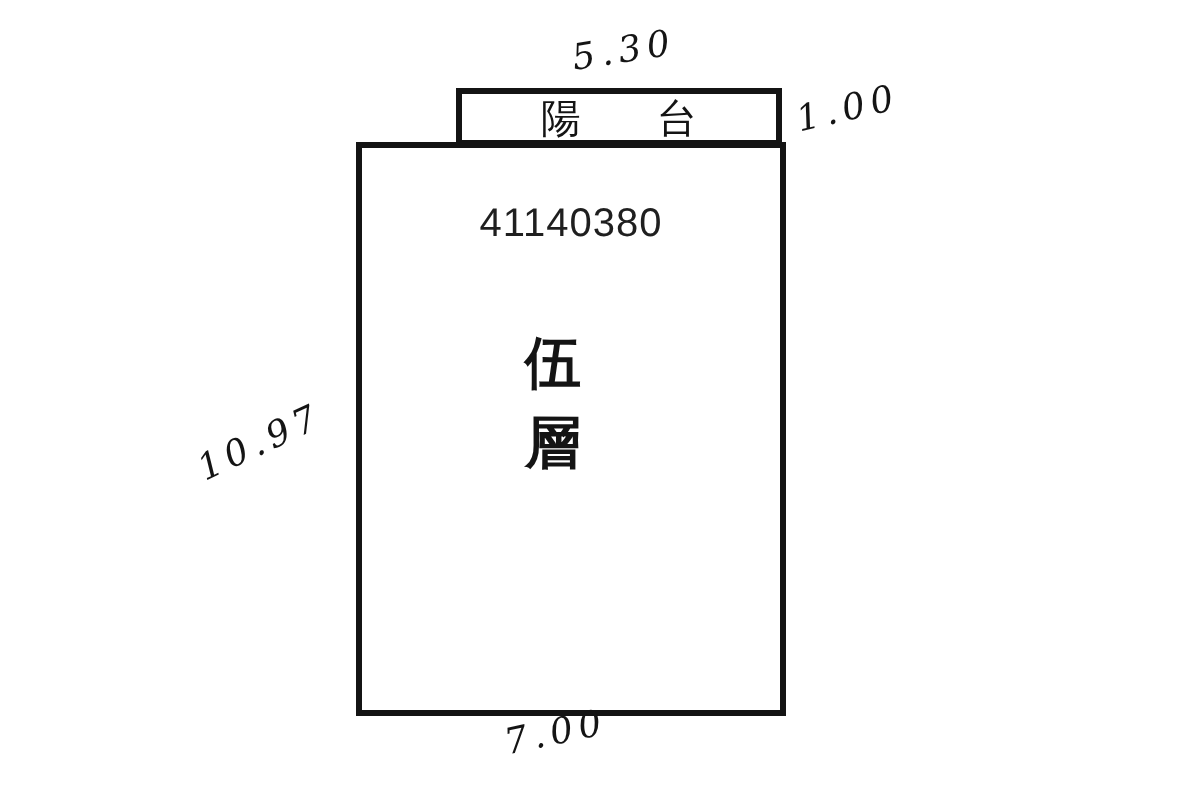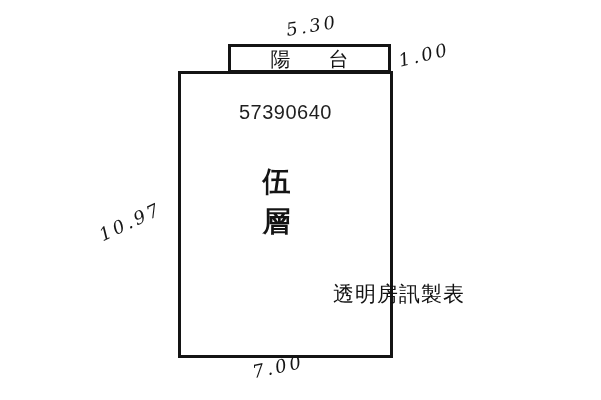--- a/index.html
+++ b/index.html
@@ -81,27 +81,26 @@
   <div class="rect balcony-rect">
     <span class="balcony-char">陽</span>
     <span class="balcony-char">台</span>
   </div>
 
   <div class="hand dim-right">1.00</div>
 
   <div class="rect main-rect"></div>
 
   <div class="id-block">
-    <div>57390640</div>
+    <div>41140380</div>
   </div>
 
   <div class="floor-block">
     <div>伍</div>
     <div>層</div>
   </div>
 
   <div class="hand dim-left">10.97</div>
 
-  <div class="maker-label">透明房訊製表</div>
 
   <div class="hand dim-bottom">7.00</div>
 
 </div>
 
 </body></html>

